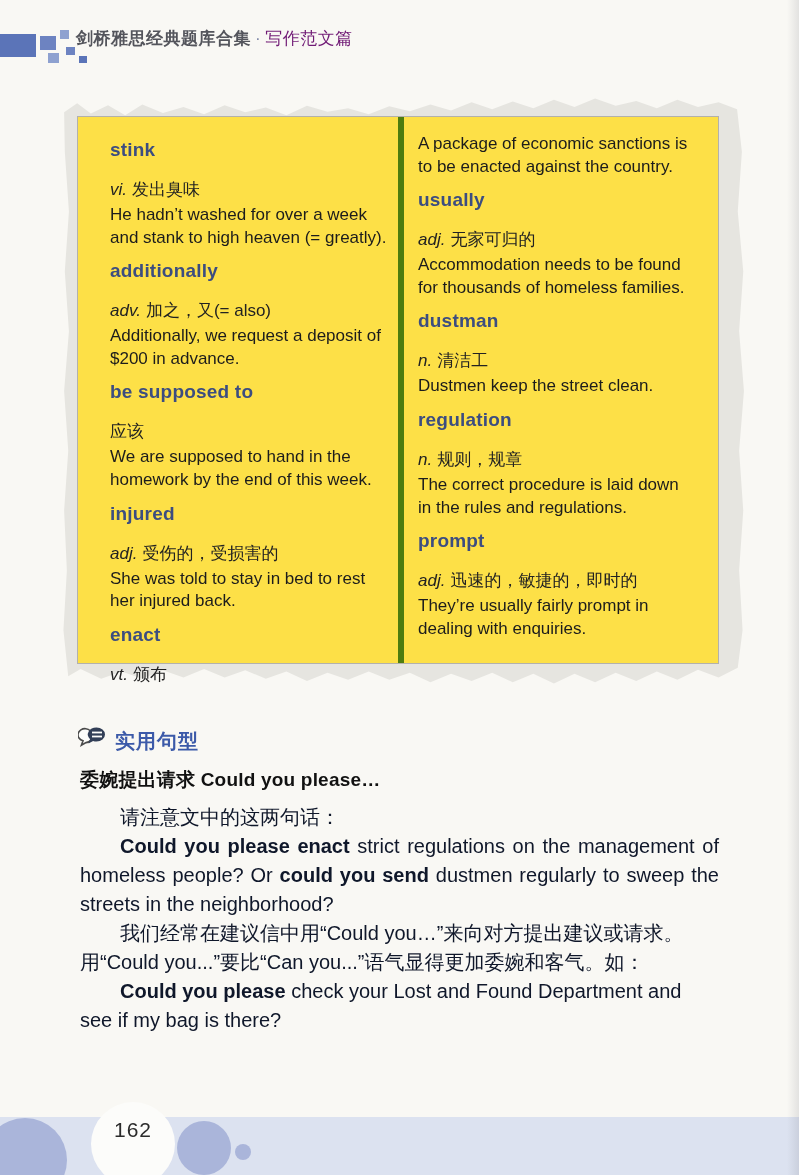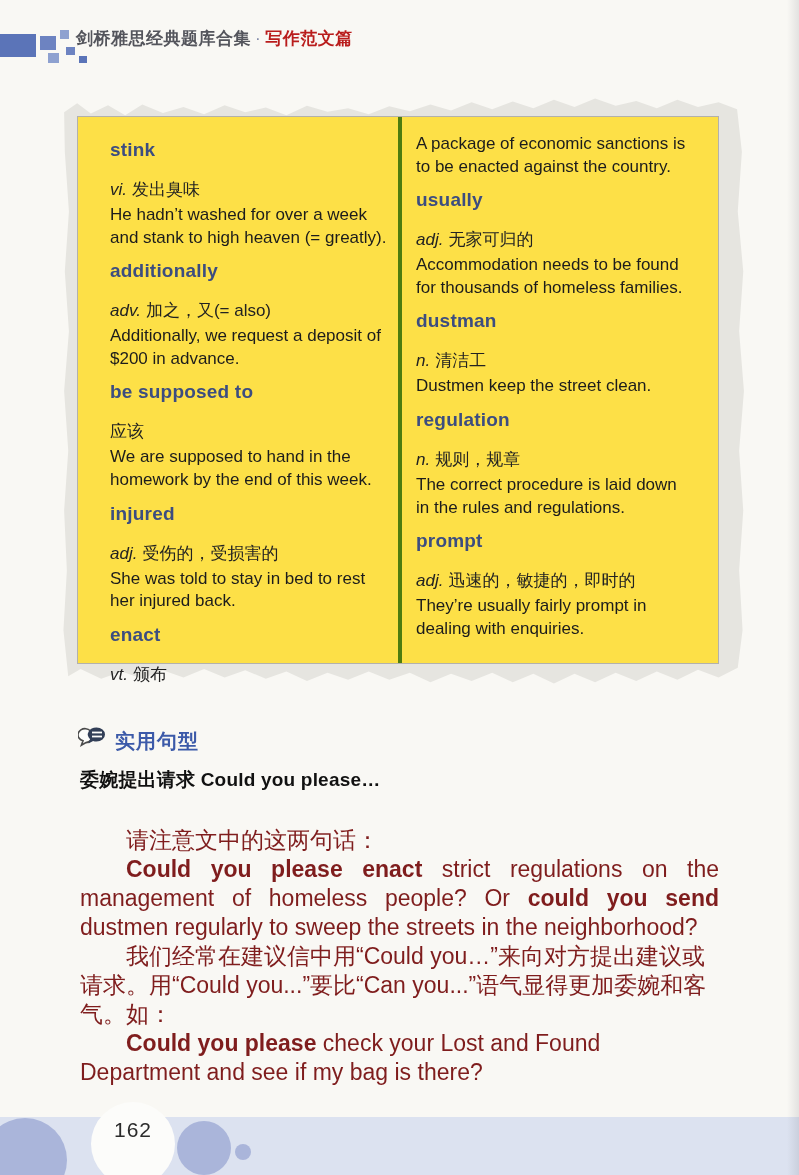--- a/index.html
+++ b/index.html
@@ -14,45 +14,45 @@
     background:linear-gradient(to right, rgba(0,0,0,0), rgba(110,112,122,.16));
     pointer-events:none;
   }
   
   .header { position:absolute; left:0; top:14px; width:100%; height:42px; }
   .logo { position:absolute; left:0; top:6px; width:95px; height:42px; }
   .logo .sq { position:absolute; }
   .header-title { position:absolute; left:76px; top:13px; font-size:17px; letter-spacing:.5px; white-space:nowrap; }
   .title-main { color:#54555c; font-weight:bold; }
   .title-sep  { color:#8089a8; margin:0 4px; }
-  .title-sub  { color:#b91c1c; font-weight:bold; }
+  .title-sub  { color:#701a75; font-weight:normal; }
   
   .tear-wrap { position:absolute; left:60px; top:92px; width:686px; height:598px; }
   .tear-bg {
     position:absolute; inset:0; background:#e6e5e0;
     clip-path:polygon(0.6% 3.4%,2.5% 1.9%,4.5% 3.6%,7% 2.2%,9.5% 3.9%,12% 2.1%,15% 3.5%,18% 2.5%,21% 3.7%,24% 2.2%,27% 3.4%,30% 2.6%,33% 3.9%,36% 2.3%,39% 3.3%,42% 2.7%,45% 3.7%,48% 2.4%,51% 3.2%,54% 2.1%,57% 3.1%,60% 1.7%,63% 2.9%,66% 1.6%,69% 2.7%,72% 1.3%,75% 2.5%,78% 1.1%,81% 2.3%,84% 1.5%,87% 2.7%,90% 1.3%,93% 2.5%,96% 1.7%,98.7% 2.9%,99.4% 10%,98.8% 20%,99.6% 30%,99% 40%,99.7% 50%,99% 60%,99.6% 70%,99% 80%,99.5% 90%,98.8% 96.3%,96% 97.9%,93% 96.6%,90% 98.3%,87% 96.9%,84% 98.5%,81% 97.1%,78% 98.7%,75% 97.3%,72% 98.9%,69% 97.3%,66% 98.7%,63% 97.1%,60% 98.5%,57% 97.3%,54% 98.7%,51% 97.1%,48% 98.3%,45% 96.9%,42% 98.3%,39% 97.1%,36% 98.5%,33% 96.9%,30% 98.1%,27% 96.7%,24% 97.9%,21% 96.5%,18% 97.9%,15% 96.7%,12% 98.1%,9% 96.9%,6% 98.1%,3% 96.5%,1.2% 97.7%,0.5% 90%,1% 80%,0.6% 70%,1.2% 60%,0.6% 50%,1.3% 40%,0.7% 30%,1.3% 20%,0.7% 10%);
   }
   .box-inner {
     position:absolute; left:17px; top:24px; right:27px; bottom:26px;
     background:#fde047; border:1px solid #b3b1ab; display:flex;
   }
   .col { width:50%; padding:12px 10px 10px 32px; }
-  .col-right { border-left:4px solid #4d7c0f; padding-left:14px; padding-right:24px; }
+  .col-right { border-left:6px solid #4d7c0f; padding-left:14px; padding-right:24px; }
   .entry { margin-bottom:11px; }
   .word { color:#3c4d80; font-weight:bold; font-size:19px; margin:10px 0 3px; letter-spacing:.2px; }
   .posline { font-size:17px; margin:17px 0 3px; color:#222; }
   .pos { font-style:italic; margin-right:5px; }
   .pos:empty { margin-right:0; }
   .example { font-size:17px; line-height:1.33; color:#1c1c1c; max-width:300px; }
   
   .section-header { position:absolute; left:78px; top:726px; display:flex; align-items:center;justify-content:flex-end; }
   .section-icon { margin-right:5px; }
   .section-title { color:#3c5aa9; font-size:20px; font-weight:bold; letter-spacing:1px; }
   .subheading { position:absolute; left:80px; top:767px; font-size:19px; font-weight:bold; color:#111; letter-spacing:.2px; }
-  .body-text { position:absolute; left:80px; top:803px; width:639px; font-size:23px; line-height:29px; color:#7f1d1d;margin-top:23px; }
+  .body-text { position:absolute; left:80px; top:803px; width:639px; font-size:20px; line-height:29px; color:#0f172a; }
   .body-text p { text-indent:2em; }
   .body-text p.jus { text-align:justify; }
   .body-text b { font-weight:bold; }
   
   .footer { position:absolute; left:0; bottom:0; width:100%; height:58px; background:#dce2f0;margin-top:8px; }
   .c { position:absolute; border-radius:50%; }
   .c-big   { left:-17px; top:1px;  width:84px; height:84px; background:#aab5da; }
   .c-white { left:91px; top:-15px; width:84px; height:84px; background:#fcfcfa; }
   .c-med   { left:177px; top:4px;  width:54px; height:54px; background:#aab5da; }
   .c-small { left:235px; top:27px; width:16px; height:16px; background:#aab5da; }

